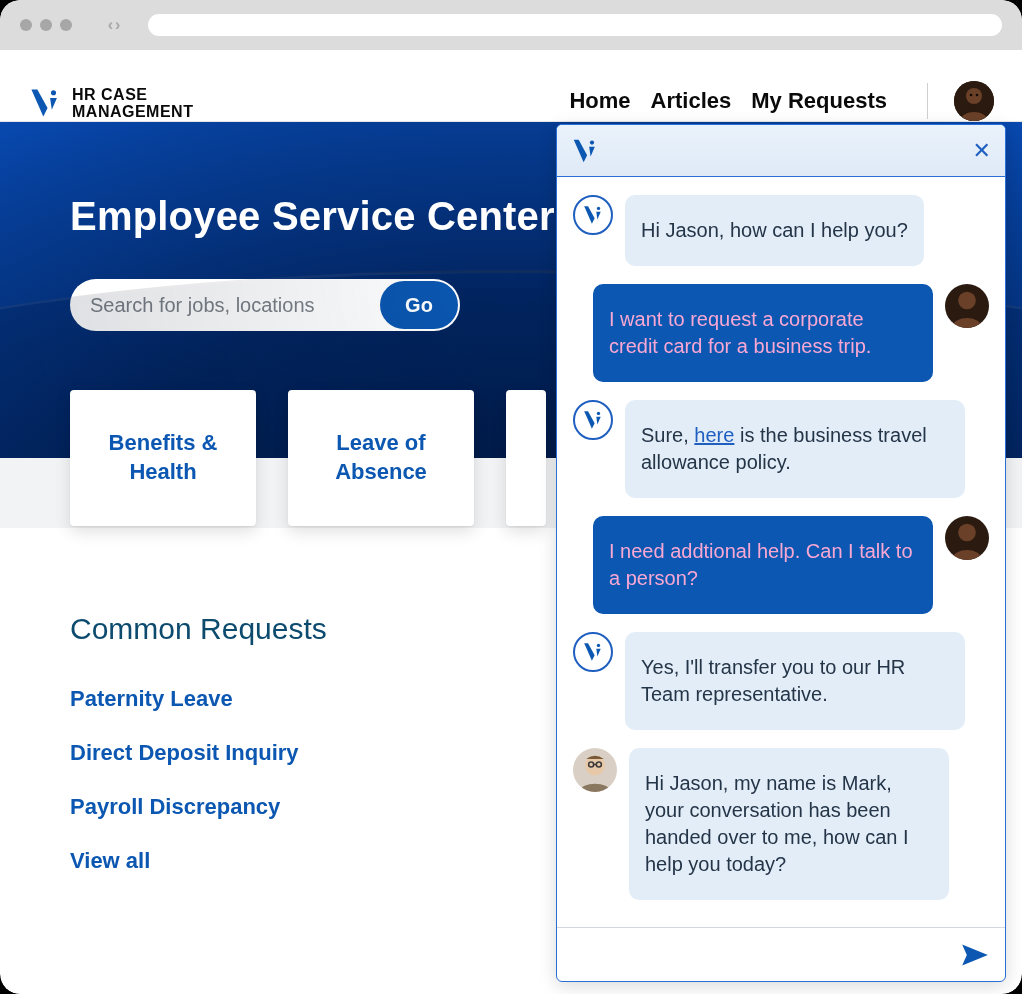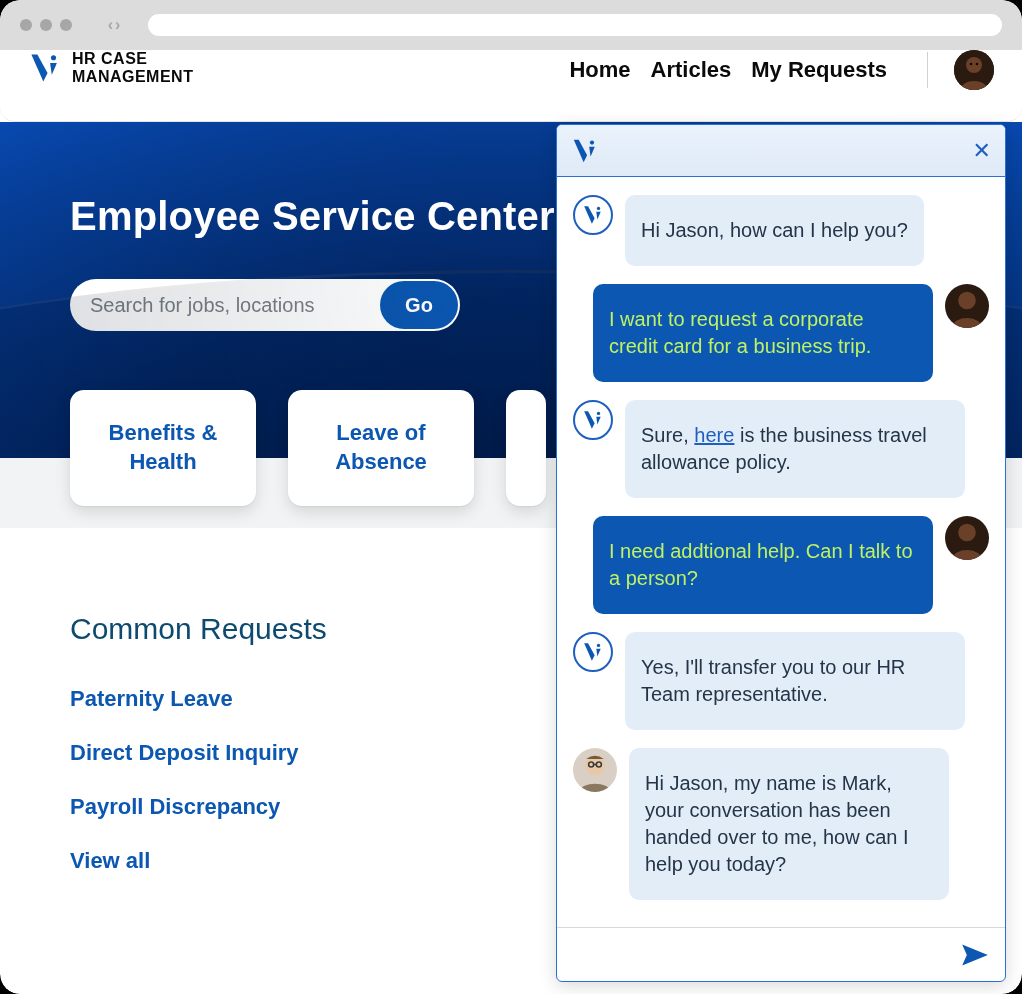--- a/index.html
+++ b/index.html
@@ -34,25 +34,24 @@
     color:#a7a7a7; font-size:16px; font-weight:600;
     gap:2px;
   }
   .url-bar {
     flex:1; height:22px; background:#fff; border-radius:12px; margin-left:6px;
   }
 
   
   .app-header {
     height: 72px;
-    display:flex; align-items:flex-start;
+    display:flex; align-items:flex-end;
     padding: 0 28px 0 28px;
     border-bottom: 1px solid #e5e5e5;
     position: relative;
-    border-radius: 15px;
   }
   .logo-block { display:flex; align-items:center; gap:10px; }
   .logo-mark { width:34px; height:34px; position:relative; }
   .app-title { font-size:16px; font-weight:800; letter-spacing:.5px; line-height:1.1; color:#0a0a0a; }
   .nav { margin-left:auto; display:flex; align-items:center; gap:20px; }
   .nav a { color:#0a0a0a; text-decoration:none; font-size:22px; font-weight:700; }
   .divider { width:1px; height:36px; background:#d0d0d0; margin-left:20px; margin-right:6px; }
   .avatar-wrap { width:40px; height:40px; border-radius:50%; overflow:hidden; background:#3a2a1a; position:relative; }
   .avatar-wrap svg { width:100%; height:100%; display:block; }
 
@@ -93,22 +92,22 @@
   }
 
   
   .cards {
     position: absolute;
     top: calc(50px + 66px + 274px); 
     left: 70px;
     display:flex; gap:32px;
   }
   .card {
-    width:186px; height:116px;
-    background:#fff; border-radius:14px;
+    width:186px; height:136px;
+    background:#fff; border-radius:4px;
     box-shadow: 0 6px 16px rgba(0,0,0,.12), 0 1px 2px rgba(0,0,0,.06);
     display:flex; align-items:center; justify-content:center;
     text-align:center;
     padding:10px 18px;
   }
   .card span {
     color:#0b57b1; font-size:22px; font-weight:800; line-height:1.3;
   }
 
   
@@ -160,21 +159,21 @@
     width:44px; height:44px; border-radius:50%; overflow:hidden; flex:0 0 44px;
   }
   .human-avatar svg { width:100%; height:100%; display:block; }
   .bubble {
     max-width: 340px;
     padding: 22px 16px;
     border-radius: 10px;
     font-size:20px; line-height:1.35;
   }
   .bubble.bot { background:#e3edf8; color:#243548; }
-  .bubble.user { background:#0b57b1; color:#bef264; }
+  .bubble.user { background:#0b57b1; color:#f9a8d4; }
   .bubble a { color:#1f5fc0; }
   .chat-input {
     height:54px; border-top:1px solid #d3d8de;
     display:flex; align-items:center; padding:0 12px;
     gap:10px;
   }
   .chat-input input {
     flex:1; border:0; outline:0; font-size:18px;
   }
   .send-btn { background:none; border:0; color:#0b57b1; cursor:pointer; padding:4px; }

